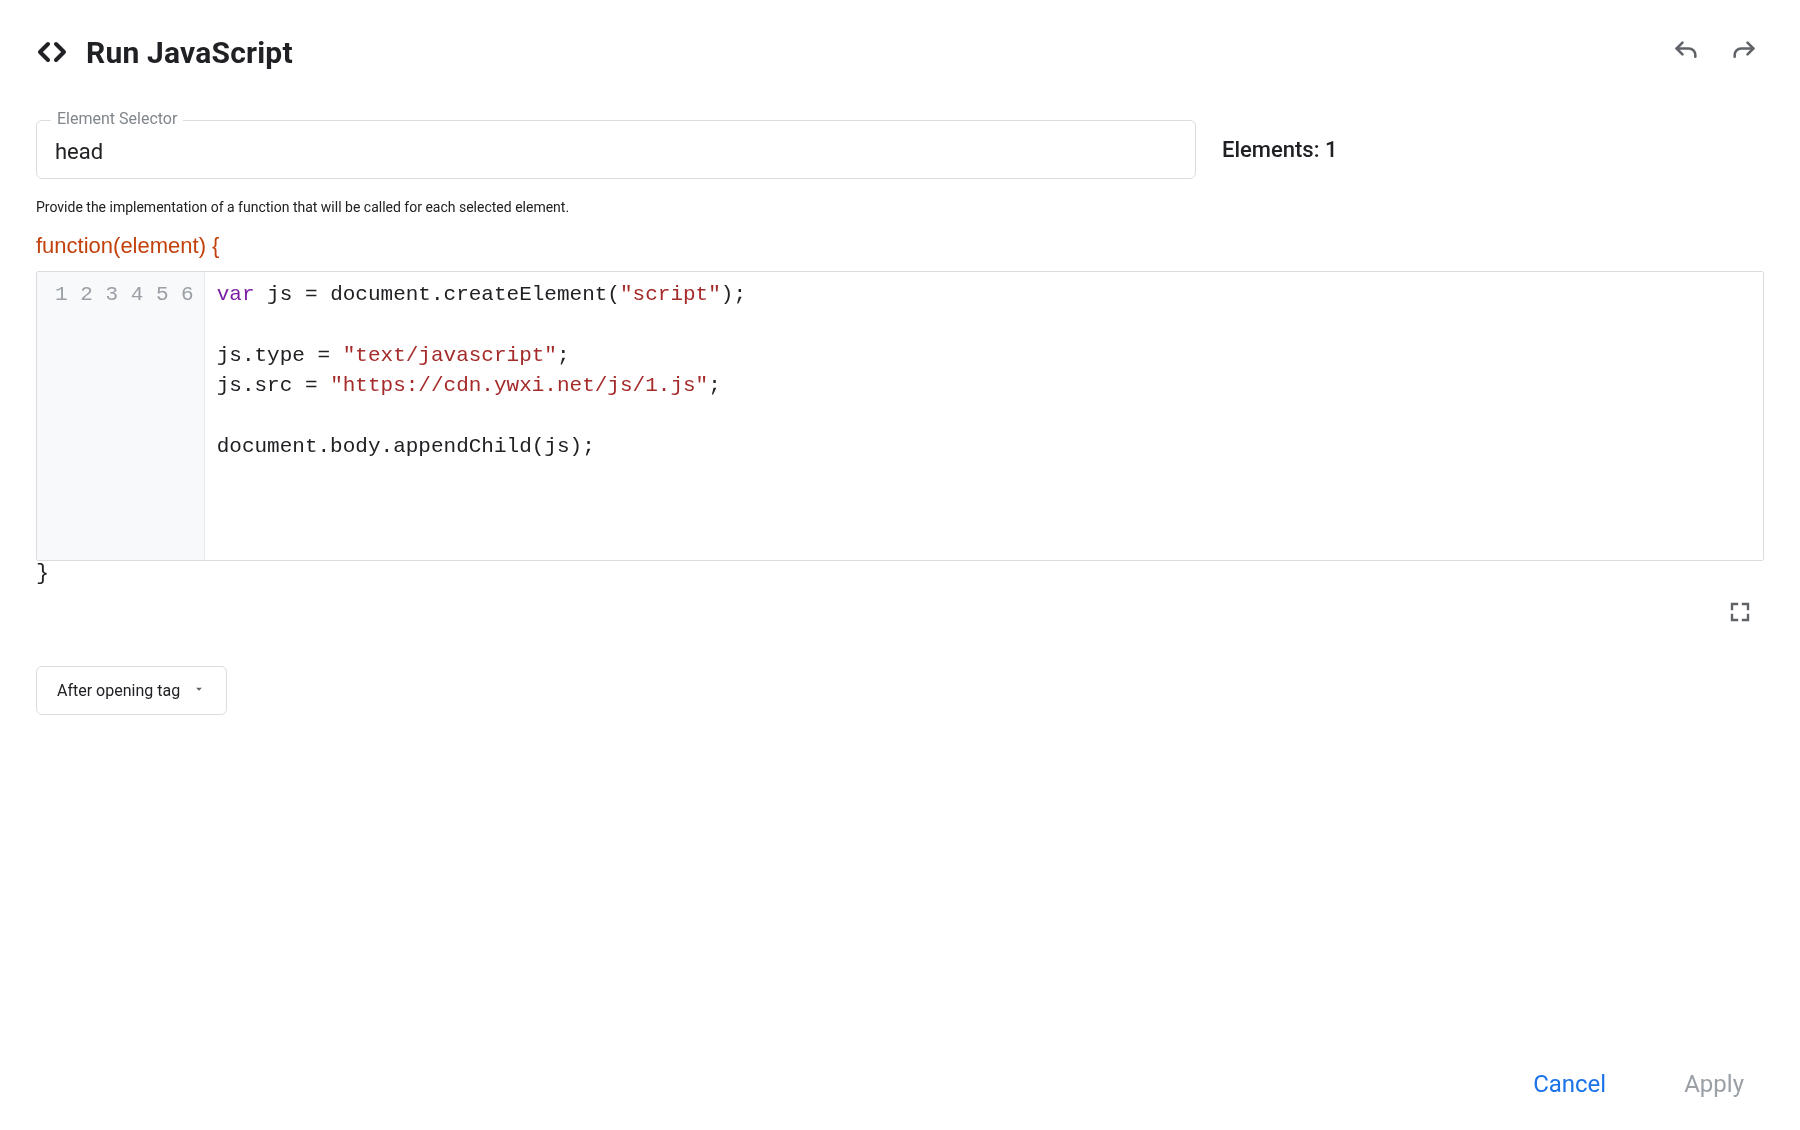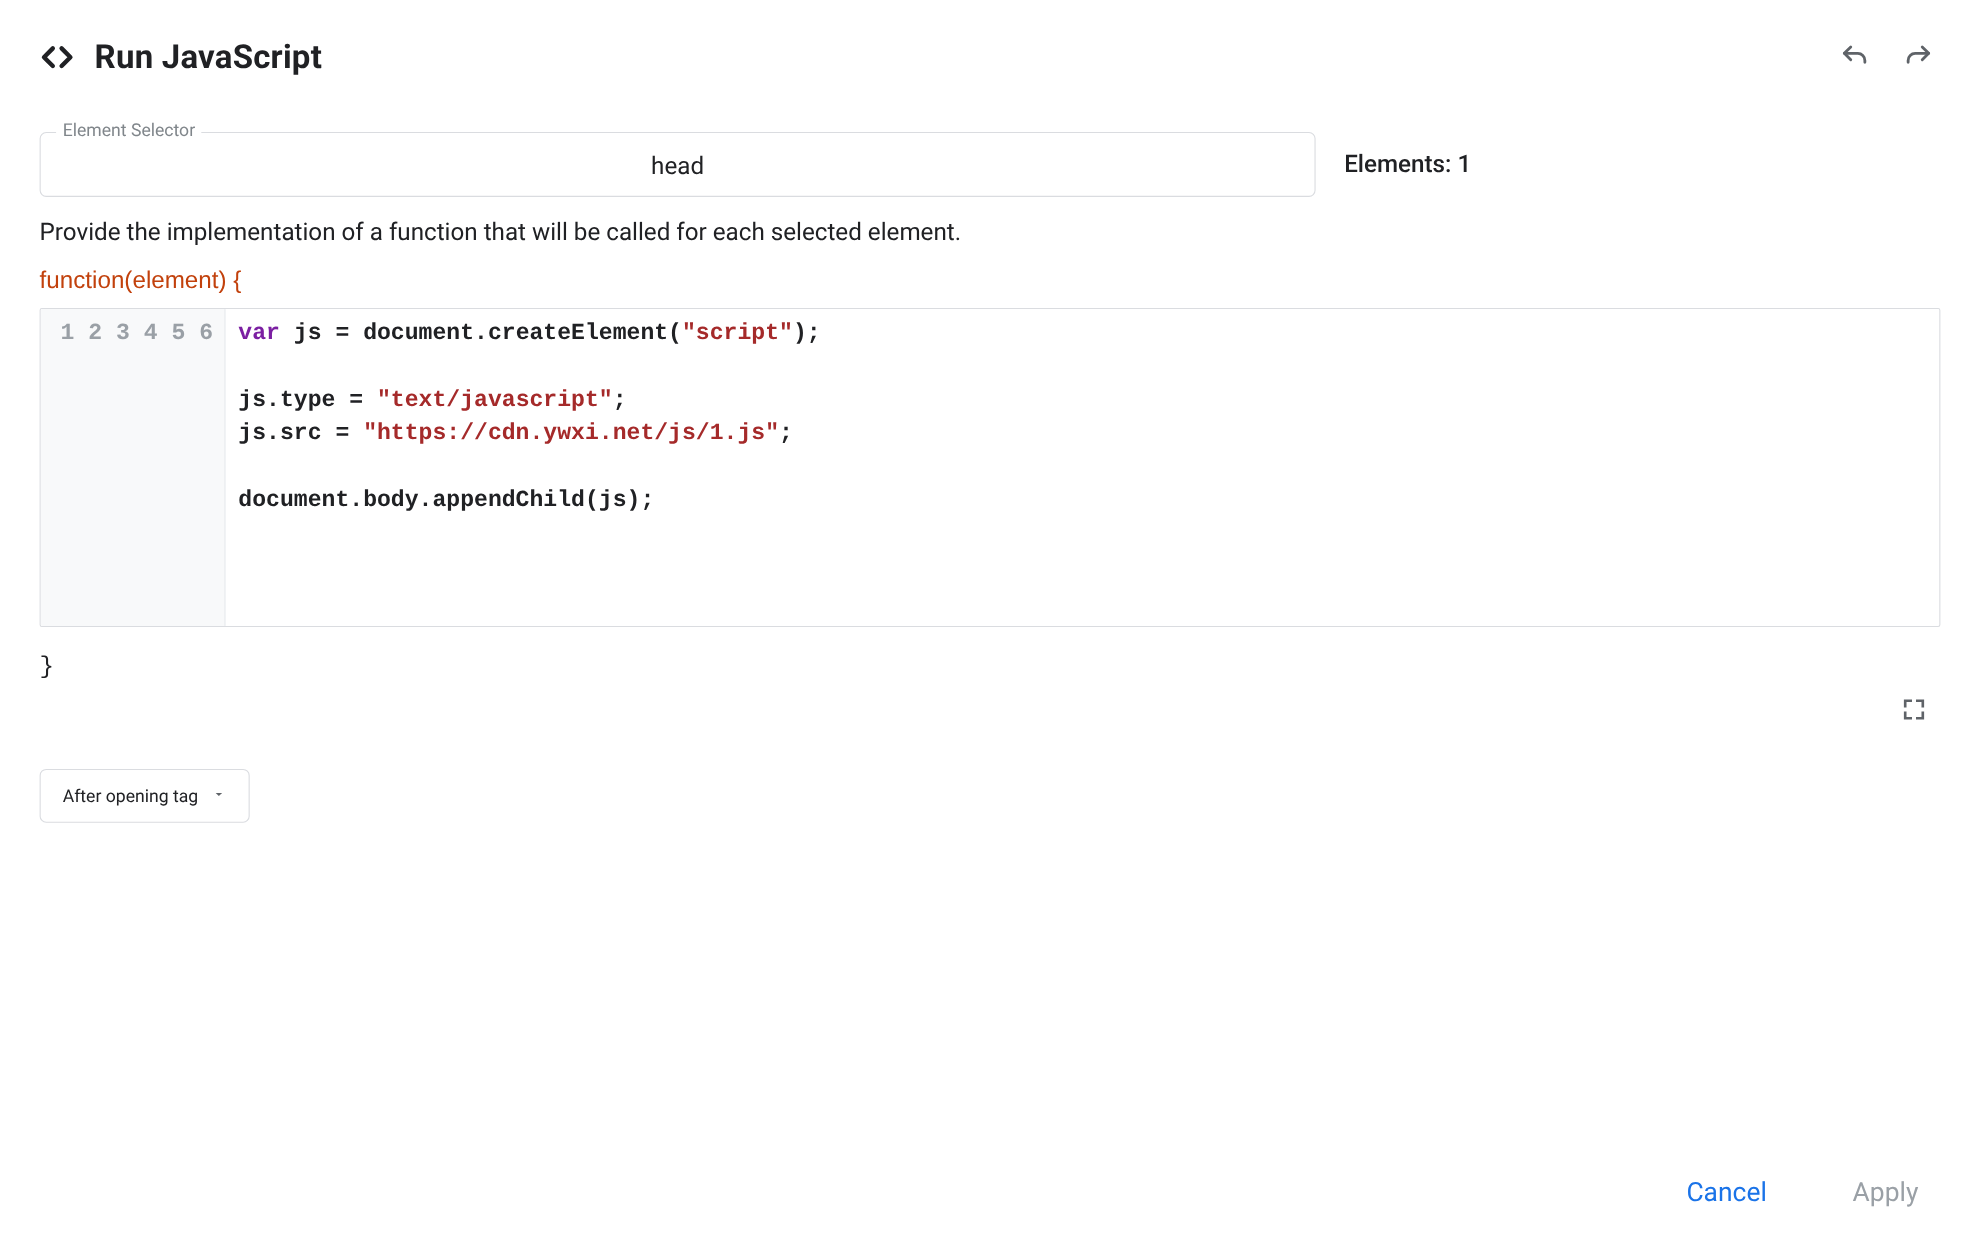--- a/index.html
+++ b/index.html
@@ -76,47 +76,45 @@
       font-size: 16px;
       color: #80868b;
     }
     .field-input {
       width: 100%;
       border: none;
       outline: none;
       font-size: 22px;
       color: #202124;
       font-family: inherit;
-      text-align: center;
     }
     .elements-count {
       font-size: 22px;
       font-weight: 500;
       color: #202124;
       white-space: nowrap;
     }
     .description {
-      font-size: 22px;
+      font-size: 14px;
       color: #202124;
       margin-bottom: 18px;
     }
     .function-signature {
       font-family: Liberation Sans, sans-serif;
       font-size: 22px;
       color: #c2410c;
       margin-bottom: 12px;
     }
     .code-editor {
       border: 1px solid #dadce0;
       border-radius: 2px;
       display: flex;
       height: 290px;
       overflow: hidden;
-      margin-bottom: 24px;
-      font-weight: bold;
+      margin-bottom: 0;
     }
     .gutter {
       background: #f8f9fa;
       border-right: 1px solid #e8eaed;
       padding: 8px 10px 8px 18px;
       text-align: right;
       font-family: "Courier New", Consolas, monospace;
       font-size: 21px;
       color: #9aa0a6;
       user-select: none;

